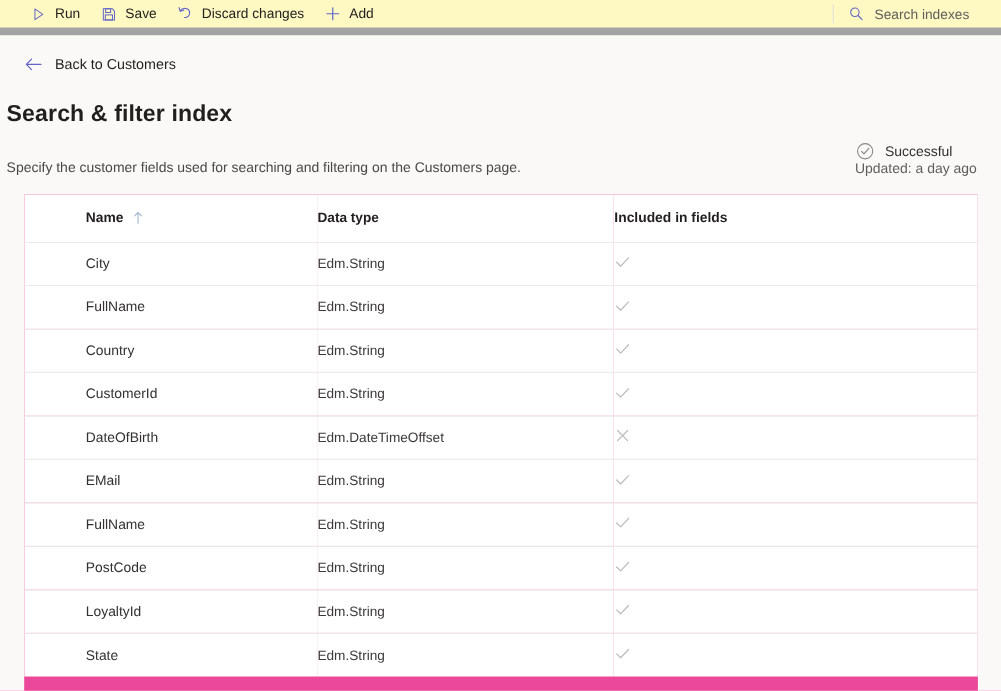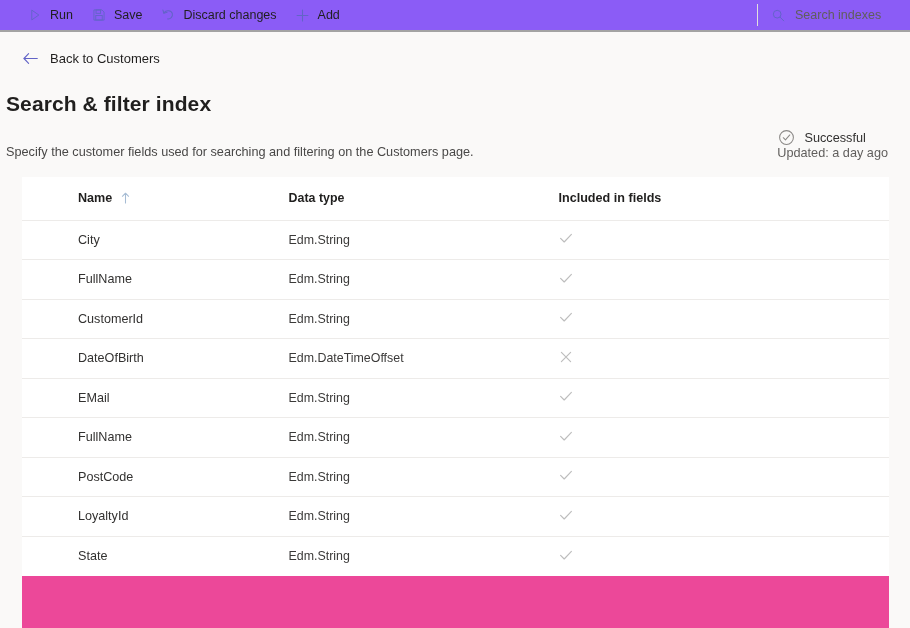--- a/index.html
+++ b/index.html
@@ -13,22 +13,22 @@
   body {
     background: #faf9f8;
     font-family: "Liberation Sans", sans-serif;
     color: #323130;
     -webkit-font-smoothing: antialiased;
   }
 
   
   .toolbar {
     height: 32px;
-    background: #8b5cf6;
-    border-bottom: 2px solid #a3a3a3;
+    background: #fef9c3;
+    border-bottom: 7px solid #a3a3a3;
     display: flex;
     align-items: stretch;
     position: relative;
   }
 
   .toolbar-left {
     display: flex;
     align-items: center;
     padding-left: 18px;
     flex: 1;
@@ -324,20 +324,27 @@
               </svg></span></td>
         </tr>
         <tr>
           <td class="col-name">FullName</td>
           <td class="col-type">Edm.String</td>
           <td class="col-search"><span><svg class="mark" viewBox="0 0 16 16">
                 <path d="M2.6 8.4 L6.2 12 L13.4 4.4" fill="none" stroke="#bdbdbd" stroke-width="1.15" stroke-linecap="round" stroke-linejoin="round"></path>
               </svg></span></td>
         </tr>
         <tr>
+          <td class="col-name">Country</td>
+          <td class="col-type">Edm.String</td>
+          <td class="col-search"><span><svg class="mark" viewBox="0 0 16 16">
+                <path d="M2.6 8.4 L6.2 12 L13.4 4.4" fill="none" stroke="#bdbdbd" stroke-width="1.15" stroke-linecap="round" stroke-linejoin="round"></path>
+              </svg></span></td>
+        </tr>
+        <tr>
           <td class="col-name">CustomerId</td>
           <td class="col-type">Edm.String</td>
           <td class="col-search"><span><svg class="mark" viewBox="0 0 16 16">
                 <path d="M2.6 8.4 L6.2 12 L13.4 4.4" fill="none" stroke="#bdbdbd" stroke-width="1.15" stroke-linecap="round" stroke-linejoin="round"></path>
               </svg></span></td>
         </tr>
         <tr>
           <td class="col-name">DateOfBirth</td>
           <td class="col-type">Edm.DateTimeOffset</td>
           <td class="col-search"><span><svg class="mark" viewBox="0 0 16 16">

